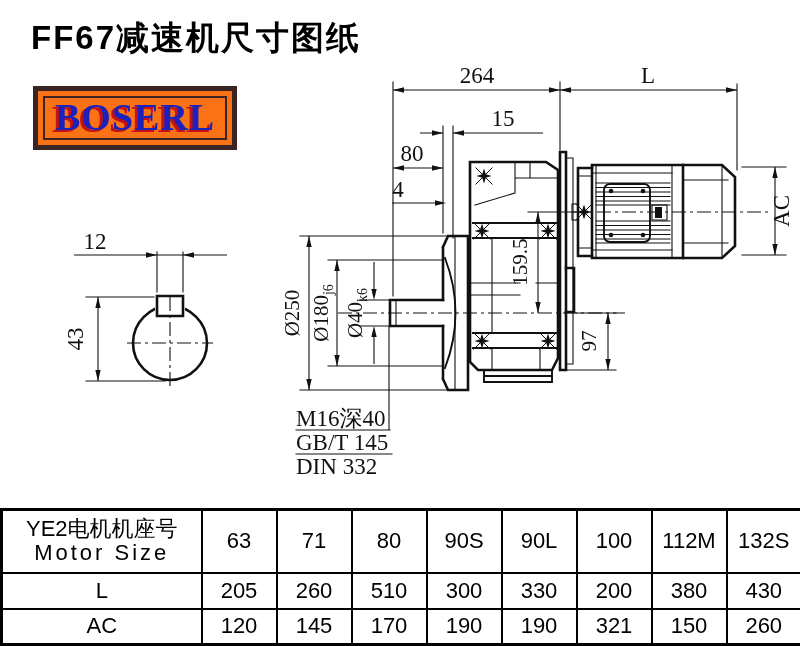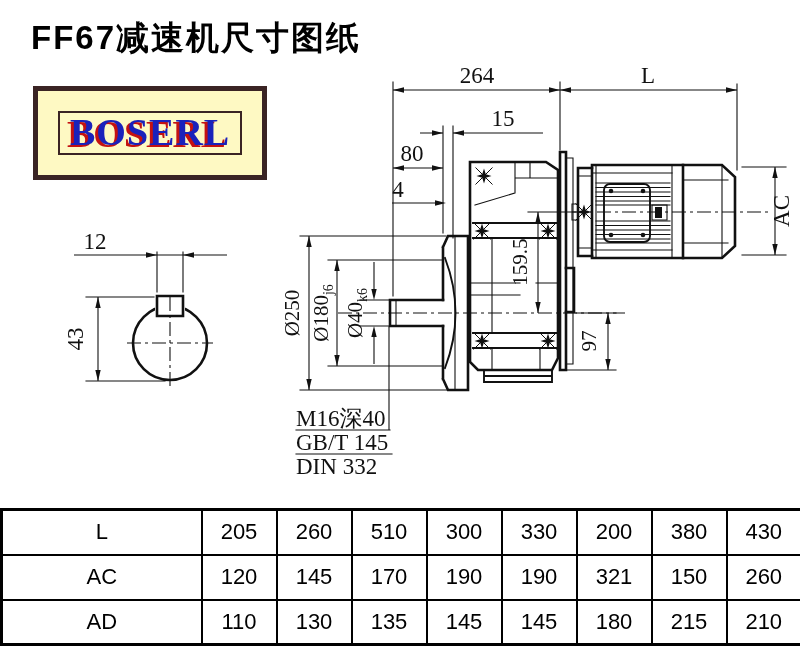--- a/index.html
+++ b/index.html
@@ -1,20 +1,20 @@
 <!DOCTYPE html>
 <html><head>
 <meta charset="utf-8">
 <style>
   html,body{margin:0;padding:0;background:#fff;}
   body{width:800px;height:646px;position:relative;overflow:hidden;
        font-family:"Liberation Sans",sans-serif;color:#111;}
   .title{position:absolute;top:16px;left:31px;font-size:33px;font-weight:bold;
          letter-spacing:2px;color:#000;}
-  .logo{position:absolute;top:86px;left:33px;border:5px solid #3a2424;background:#fef9c3;padding:20px;}
+  .logo{position:absolute;top:86px;left:33px;border:5px solid #3a2424;background:#f97316;padding:5px;}
   .logo-inner{border:2px solid #3a2424;padding:0 10px;display:block;}
   .logo-text{font-family:"Liberation Serif",serif;font-weight:bold;font-size:38px;
              color:#1a22bb;text-shadow:-3px 2px 0 #c41111;letter-spacing:1px;line-height:1.05;}
   svg{position:absolute;top:0;left:0;}
   svg .b{stroke:#111;stroke-width:2.6;fill:none;stroke-linecap:square;}
   svg .m{stroke:#111;stroke-width:1.9;fill:none;stroke-linecap:square;}
   svg .t{stroke:#111;stroke-width:1.1;fill:none;stroke-linecap:square;}
   svg .d{stroke:#111;stroke-width:1.1;fill:none;}
   svg .cl{stroke:#111;stroke-width:1.1;fill:none;stroke-dasharray:14 4 3 4;}
   svg .arr{fill:#111;stroke:none;}
@@ -235,20 +235,34 @@
       <col style="width:75px">
       <col style="width:75px">
       <col style="width:75px">
     <col style="width:75px">
       <col style="width:75px">
       <col style="width:75px">
       <col style="width:75px">
       <col style="width:75px">
   </colgroup>
   <tbody>
+      <tr style="height:50px">
+    <th>
+      <span class="hdr-cn">YE2电机机座号</span>
+      <span class="hdr-en">Motor Size</span>
+    </th>
+    <th>63</th>
+    <th>71</th>
+    <th>80</th>
+    <th>90S</th>
+    <th>90L</th>
+    <th>100</th>
+    <th>112M</th>
+    <th>132S</th>
+  </tr>
   <tr style="height:29px">
     <td>L</td>
     <td>205</td>
     <td>260</td>
     <td>510</td>
     <td>300</td>
     <td>330</td>
     <td>200</td>
     <td>380</td>
     <td>430</td>
@@ -257,25 +271,14 @@
     <td>AC</td>
     <td>120</td>
     <td>145</td>
     <td>170</td>
     <td>190</td>
     <td>190</td>
     <td>321</td>
     <td>150</td>
     <td>260</td>
   </tr>
-  <tr style="height:29px">
-    <td>AD</td>
-    <td>110</td>
-    <td>130</td>
-    <td>135</td>
-    <td>145</td>
-    <td>145</td>
-    <td>180</td>
-    <td>215</td>
-    <td>210</td>
-  </tr>
 </tbody>
   </table>
 
 </body></html>

